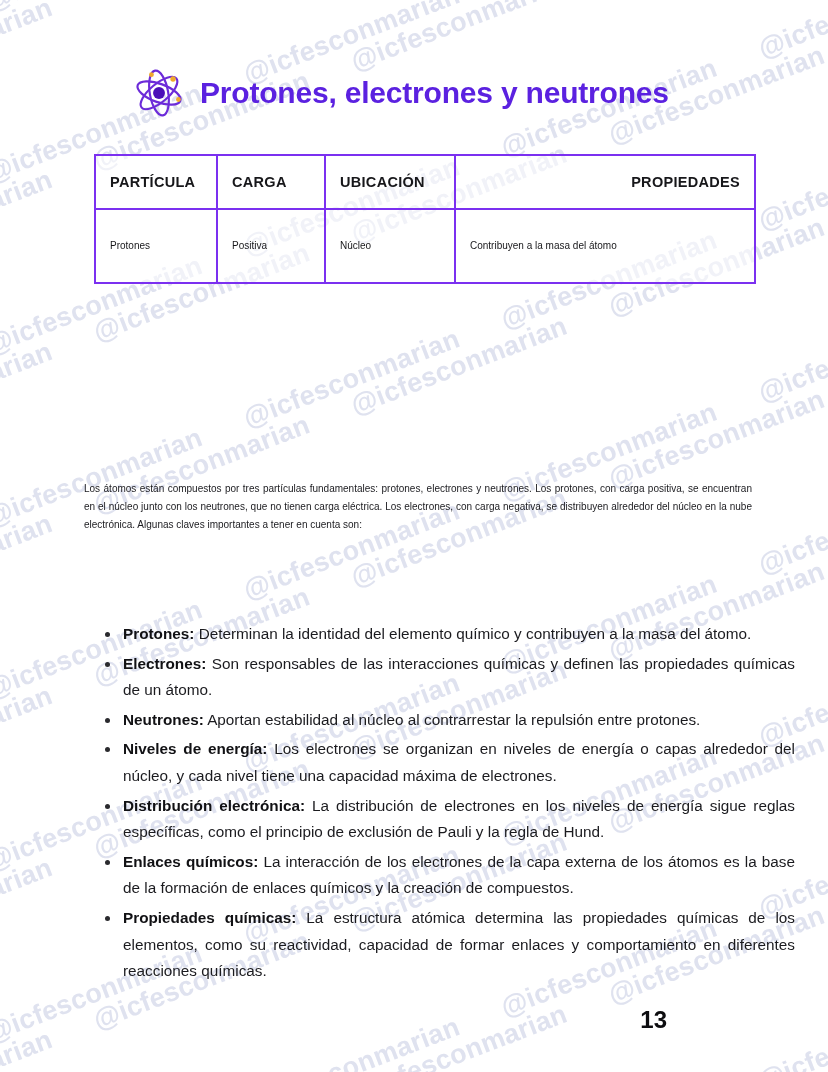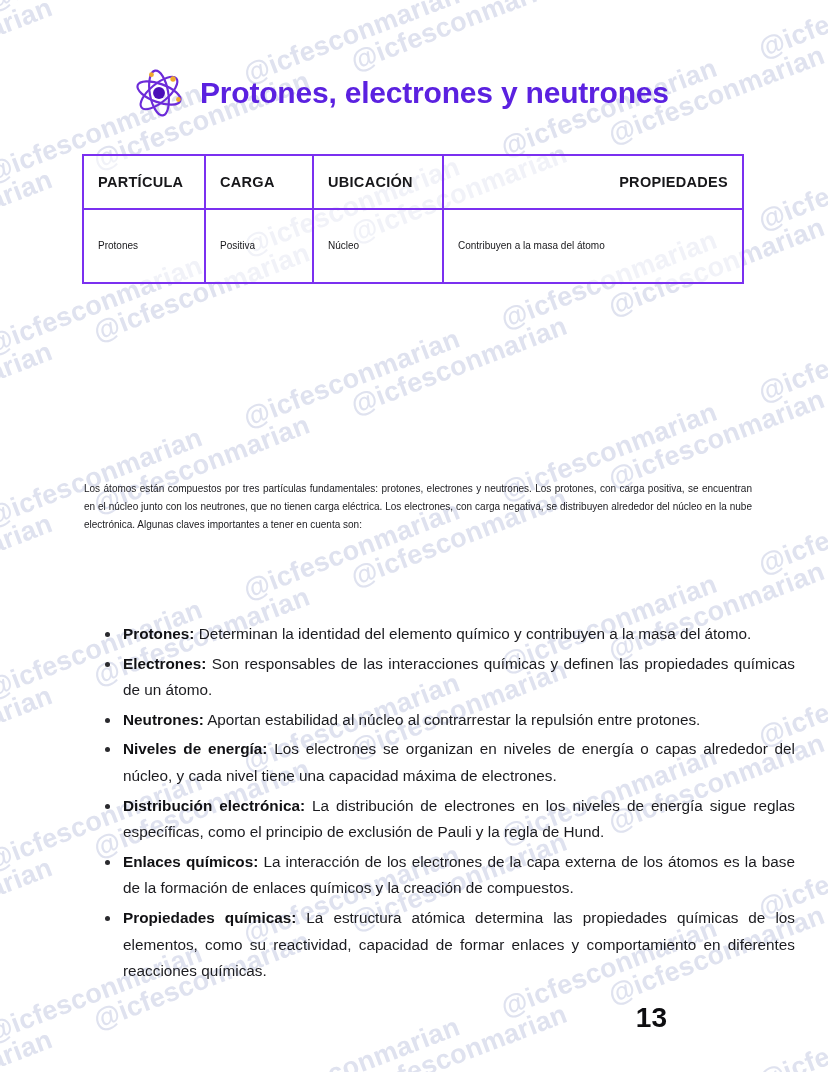--- a/index.html
+++ b/index.html
@@ -66,21 +66,21 @@
     font-weight: 700;
     color: #5b21e0;
     letter-spacing: -0.2px;
     white-space: nowrap;
     font-family: "Liberation Sans", sans-serif;
   }
 
   
   .data-table {
     position: absolute;
-    left: 82px;
+    left: 94px;
     top: 154px;
     width: 660px;
     border-collapse: collapse;
     table-layout: fixed;
     background: rgba(255,255,255,0.55);
   }
   .data-table td, .data-table th {
     border: 2px solid #7b30f0;
     padding: 0 14px;
     vertical-align: middle;
@@ -153,21 +153,21 @@
   .bullets b {
     font-weight: 700;
     color: #111114;
   }
 
   
   .page-number {
     position: absolute;
     right: 56px;
     bottom: 38px;
-    font-size: 28px;
+    font-size: 24px;
     font-weight: 700;
     color: #0d0d10;
     font-family: "Liberation Sans", sans-serif;
   }
 </style>
 </head>
 <body>
 
 <div id="watermark-layer">
     <div class="wm-row" style="top: 0px; left: -420px; color: rgb(223, 226, 239);">@icfesconmarian&nbsp;&nbsp;&nbsp;&nbsp;&nbsp;&nbsp;@icfesconmarian&nbsp;&nbsp;&nbsp;&nbsp;&nbsp;&nbsp;@icfesconmarian&nbsp;&nbsp;&nbsp;&nbsp;&nbsp;&nbsp;@icfesconmarian&nbsp;&nbsp;&nbsp;&nbsp;&nbsp;&nbsp;@icfesconmarian&nbsp;&nbsp;&nbsp;&nbsp;&nbsp;&nbsp;@icfesconmarian&nbsp;&nbsp;&nbsp;&nbsp;&nbsp;&nbsp;@icfesconmarian&nbsp;&nbsp;&nbsp;&nbsp;&nbsp;&nbsp;@icfesconmarian&nbsp;&nbsp;&nbsp;&nbsp;&nbsp;&nbsp;@icfesconmarian&nbsp;&nbsp;&nbsp;&nbsp;&nbsp;&nbsp;@icfesconmarian&nbsp;&nbsp;&nbsp;&nbsp;&nbsp;&nbsp;@icfesconmarian&nbsp;&nbsp;&nbsp;&nbsp;&nbsp;&nbsp;@icfesconmarian&nbsp;&nbsp;&nbsp;&nbsp;&nbsp;&nbsp;</div>

